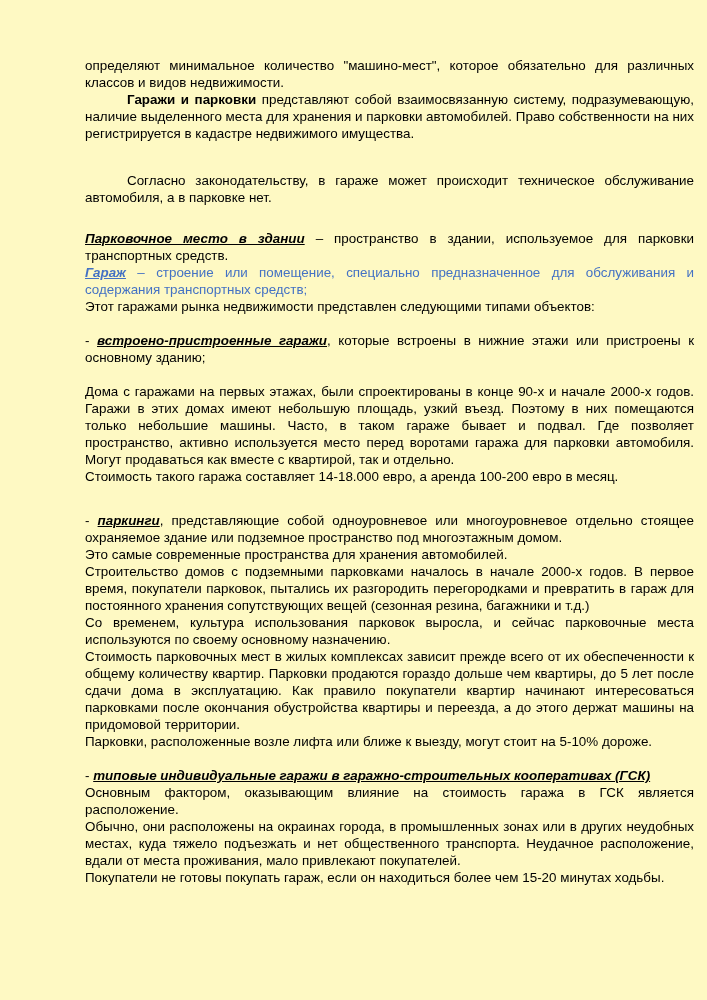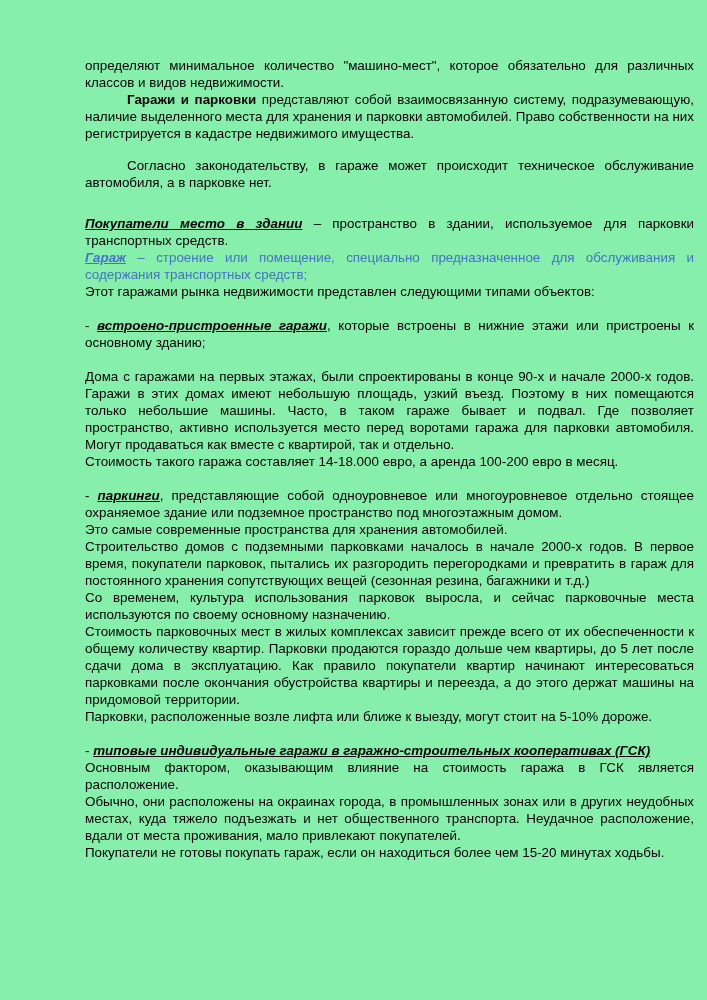--- a/index.html
+++ b/index.html
@@ -47,32 +47,32 @@
   .run.biu-blue {
     font-weight: bold;
     font-style: italic;
     text-decoration: underline;
     color: var(--accent-blue, #4472C4);
   }
 </style>
 </head>
 <body>
 
-<div class="page" style="background: #86efac;">
+<div class="page" style="background: #fef9c3;">
   <main class="doc-body">
       <p class="para"><span class="run normal">определяют минимальное количество "машино-мест", которое обязательно для различных классов и видов недвижимости.</span></p>
       <p class="para indent"><span class="run bold">Гаражи и парковки</span><span class="run normal"> представляют собой взаимосвязанную систему, подразумевающую, наличие выделенного места для хранения и парковки автомобилей. Право собственности на них регистрируется в кадастре недвижимого имущества.</span></p>
-      <p class="para indent" style="margin-top: 15px;"><span class="run normal">Согласно законодательству, в гараже может происходит техническое обслуживание автомобиля, а в парковке нет.</span></p>
-      <p class="para" style="margin-top: 24px;"><span class="run biu">Покупатели место в здании</span><span class="run normal"> – пространство в здании, используемое для парковки транспортных средств.</span></p>
+      <p class="para indent" style="margin-top: 30px;"><span class="run normal">Согласно законодательству, в гараже может происходит техническое обслуживание автомобиля, а в парковке нет.</span></p>
+      <p class="para" style="margin-top: 24px;"><span class="run biu">Парковочное место в здании</span><span class="run normal"> – пространство в здании, используемое для парковки транспортных средств.</span></p>
       <p class="para"><span class="run biu-blue">Гараж</span><span class="run blue"> – строение или помещение, специально предназначенное для обслуживания и содержания транспортных средств;</span></p>
       <p class="para"><span class="run normal">Этот гаражами рынка недвижимости представлен следующими типами объектов:</span></p>
       <p class="para" style="margin-top: 17px;"><span class="run normal">- </span><span class="run biu">встроено-пристроенные гаражи</span><span class="run normal">, которые встроены в нижние этажи или пристроены к основному зданию;</span></p>
       <p class="para" style="margin-top: 17px;"><span class="run normal">Дома с гаражами на первых этажах, были спроектированы в конце 90-х и начале 2000-х годов. Гаражи в этих домах имеют небольшую площадь, узкий въезд. Поэтому в них помещаются только небольшие машины. Часто, в таком гараже бывает и подвал. Где позволяет пространство, активно используется место перед воротами гаража для парковки автомобиля. Могут продаваться как вместе с квартирой, так и отдельно.</span></p>
       <p class="para"><span class="run normal">Стоимость такого гаража составляет 14-18.000 евро, а аренда 100-200 евро в месяц.</span></p>
-      <p class="para" style="margin-top: 17px;"><span class="run normal">- </span><span class="run biu">паркинги</span><span class="run normal">, представляющие собой одноуровневое или многоуровневое отдельно стоящее охраняемое здание или подземное пространство под многоэтажным домом.</span></p>
+      <p class="para" style="margin-top: 27px;"><span class="run normal">- </span><span class="run biu">паркинги</span><span class="run normal">, представляющие собой одноуровневое или многоуровневое отдельно стоящее охраняемое здание или подземное пространство под многоэтажным домом.</span></p>
       <p class="para"><span class="run normal">Это самые современные пространства для хранения автомобилей.</span></p>
       <p class="para"><span class="run normal">Строительство домов с подземными парковками началось в начале 2000-х годов. В первое время, покупатели парковок, пытались их разгородить перегородками и превратить в гараж для постоянного хранения сопутствующих вещей (сезонная резина, багажники и т.д.)</span></p>
       <p class="para"><span class="run normal">Со временем, культура использования парковок выросла, и сейчас парковочные места используются по своему основному назначению.</span></p>
       <p class="para"><span class="run normal">Стоимость парковочных мест в жилых комплексах зависит прежде всего от их обеспеченности к общему количеству квартир. Парковки продаются гораздо дольше чем квартиры, до 5 лет после сдачи дома в эксплуатацию. Как правило покупатели квартир начинают интересоваться парковками после окончания обустройства квартиры и переезда, а до этого держат машины на придомовой территории.</span></p>
       <p class="para"><span class="run normal">Парковки, расположенные возле лифта или ближе к выезду, могут стоит на 5-10% дороже.</span></p>
       <p class="para" style="margin-top: 17px;"><span class="run normal">- </span><span class="run biu">типовые индивидуальные гаражи в гаражно-строительных кооперативах (ГСК)</span></p>
       <p class="para"><span class="run normal">Основным фактором, оказывающим влияние на стоимость гаража в ГСК является расположение.</span></p>
       <p class="para"><span class="run normal">Обычно, они расположены на окраинах города, в промышленных зонах или в других неудобных местах, куда тяжело подъезжать и нет общественного транспорта. Неудачное расположение, вдали от места проживания, мало привлекают покупателей.</span></p>
       <p class="para"><span class="run normal">Покупатели не готовы покупать гараж, если он находиться более чем 15-20 минутах ходьбы.</span></p>
     </main>

